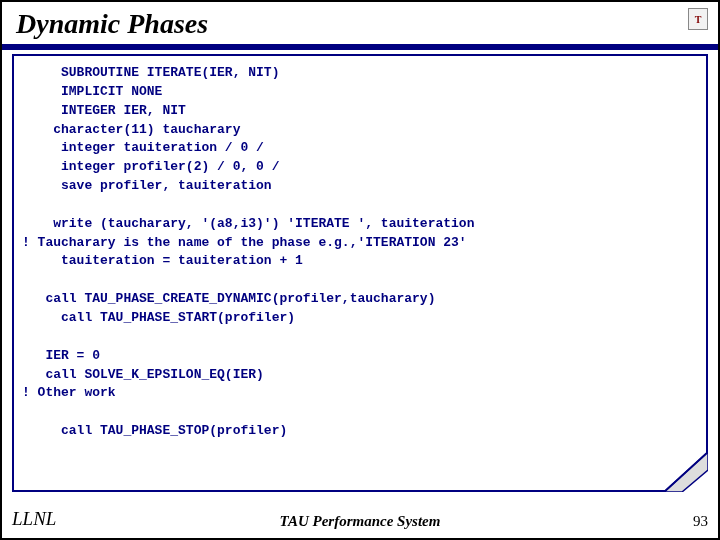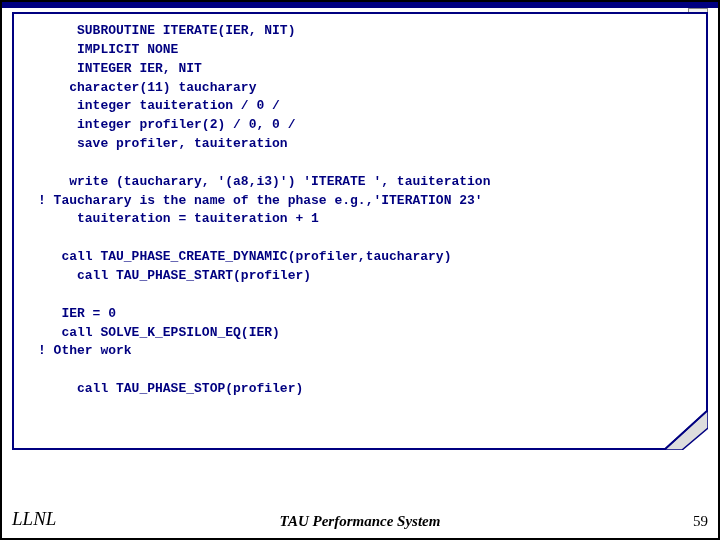--- a/index.html
+++ b/index.html
@@ -28,21 +28,20 @@
     border-bottom: 3px solid #000080;
     height: 0px;
     margin: 0 0 4px 0;
   }
   .content {
     border: 2px solid #000080;
     margin: 0 10px 0 10px;
     height: 438px;
     position: relative;
     background: #fff;
-    padding-left: 16px;
   }
   .code {
     font-family: "Courier New", monospace;
     font-weight: bold;
     font-size: 13px;
     line-height: 1.45;
     color: #000080;
     padding: 8px 8px 8px 8px;
     white-space: pre;
   }
@@ -91,20 +90,21 @@
     right: 10px;
     bottom: 8px;
     font-size: 15px;
   }
 </style>
 </head>
 <body>
 
 <div class="slide">
   <div class="logo">T</div>
+  <div class="title">Dynamic Phases</div>
   <div class="rule-box"></div>
   <div class="content">
     <div class="code">     SUBROUTINE ITERATE(IER, NIT)
      IMPLICIT NONE
      INTEGER IER, NIT
     character(11) taucharary
      integer tauiteration / 0 /
      integer profiler(2) / 0, 0 /
      save profiler, tauiteration
 
@@ -123,14 +123,14 @@
     <div class="corner-fold">
       <svg width="44" height="40" viewBox="0 0 44 40">
         <polygon points="0,40 44,40 44,0" fill="#ffffff" stroke="none"></polygon>
         <polygon points="0,40 44,0 44,18 18,40" fill="#dddddd" stroke="#000080" stroke-width="1.5"></polygon>
         <line x1="0" y1="40" x2="44" y2="0" stroke="#000080" stroke-width="2"></line>
       </svg>
     </div>
   </div>
   <div class="footer-left">LLNL</div>
   <div class="footer-center">TAU Performance System</div>
-  <div class="footer-right">59</div>
+  <div class="footer-right">93</div>
 </div>
 
 </body></html>

